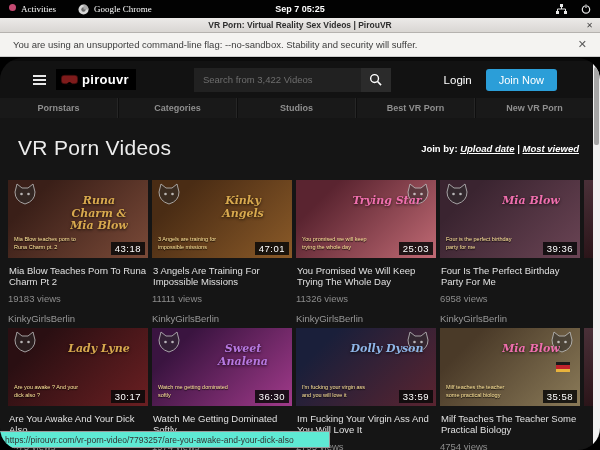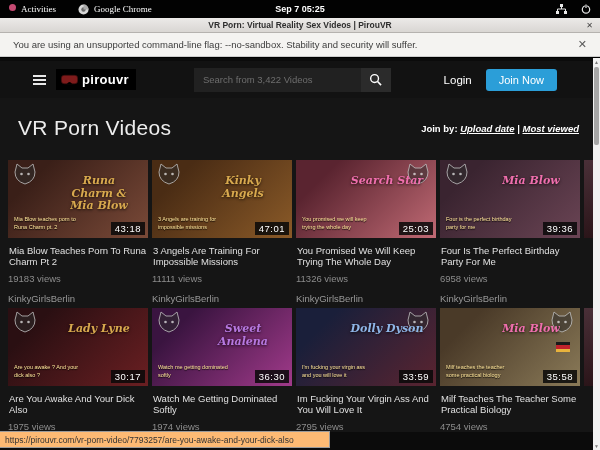--- a/index.html
+++ b/index.html
@@ -19,21 +19,21 @@
               display:flex; align-items:center; justify-content:center; position:relative;
               font-size:8.5px; font-weight:bold; color:#2e2e2e; }
   .titlebar .close { position:absolute; right:7px; font-size:8px; color:#444; font-weight:normal; }
 
   
   .warnbar { height:24px; background:#f4f3f1; border-bottom:1px solid #cccccc; display:flex;
              align-items:center; padding:0 13px; font-size:9.5px; color:#3c3c3c; }
   .warnbar .close { margin-left:auto; color:#5a5a5a; font-size:11px; }
 
   
-  .viewport { position:absolute; top:58px; left:0; right:0; bottom:0; background:#0b0b0b; overflow:hidden; }
+  .viewport { position:absolute; top:58px; left:0; right:0; bottom:0; background:#0b0b0b; overflow:hidden;border-radius:22px; }
   .page { position:absolute; left:0; top:0; width:593px; padding-top:3px; }
 
   
   .scrollbar { position:absolute; right:0; top:0; bottom:0; width:7px; background:#f2f2f2; z-index:30; }
   .sb-arrow { position:absolute; left:0; width:7px; height:8px; color:#7d7d7d; font-size:5px;
               text-align:center; line-height:8px; }
   .sb-thumb { position:absolute; top:9px; left:1px; width:5px; height:78px; background:#a7a7a7; border-radius:2px; }
 
   
   .site-header { height:37px; background:#121212; display:flex; align-items:center; padding:0 36px 0 33px; }
@@ -81,21 +81,21 @@
   .flag { position:absolute; right:10px; top:34px; width:14px; height:10px; display:flex; flex-direction:column; }
   .flag i { flex:1; } .flag i:nth-child(1){background:#1a1a1a;} .flag i:nth-child(2){background:#c0222b;}
   .flag i:nth-child(3){background:#e8b33c;}
   .vtitle { margin:7px 1px 0; font-size:9.5px; color:#e0e0e0; line-height:1.2; min-height:23px; cursor:pointer; }
   .views { margin-top:5px; font-size:9.5px; color:#8c8c8c; }
   .studio { margin-top:9px; font-size:9.5px; color:#989898; cursor:pointer; }
   .card.partial { flex:0 0 10px; width:10px; }
   .card.partial .thumb { background:linear-gradient(160deg,#4a3038,#2a1418); }
 
   
-  .statusbar { position:absolute; left:0; bottom:2px; width:330px; height:17px; background:#fdba74;
+  .statusbar { position:absolute; left:0; bottom:2px; width:330px; height:17px; background:#5eead4;
                border:1px solid #9a9a9a; border-left:none; font-size:8.5px; color:#333;
                padding:2px 5px; white-space:nowrap; overflow:hidden; z-index:20; line-height:12px; }
 </style>
 </head>
 <body>
 
 <div class="taskbar">
   <div class="tb-item">
     <span class="tb-dot"></span>
     <span>Activities</span>
@@ -156,20 +156,27 @@
           <svg width="13" height="13" viewBox="0 0 14 14">
             <circle cx="6" cy="6" r="4.2" stroke="#fff" stroke-width="1.5" fill="none"></circle>
             <line x1="9.2" y1="9.2" x2="13" y2="13" stroke="#fff" stroke-width="1.7"></line>
           </svg>
         </button>
       </div>
       <span class="login">Login</span>
       <button class="join">Join Now</button>
     </div>
 
+    <div class="nav">
+      <div class="nav-item">Pornstars</div>
+      <div class="nav-item">Categories</div>
+      <div class="nav-item">Studios</div>
+      <div class="nav-item">Best VR Porn</div>
+      <div class="nav-item">New VR Porn</div>
+    </div>
 
     <div class="main">
       <div class="page-head">
         <div class="h1">VR Porn Videos</div>
         <div class="orderby">
           <span>Join by:</span>
           <a>Upload date</a><span> | </span><a>Most viewed</a>
         </div>
       </div>
 
@@ -208,21 +215,21 @@
     <div class="studio">KinkyGirlsBerlin</div>
   </div>
 
   <div class="card">
     <div class="thumb" style="background: linear-gradient(135deg, rgb(90, 36, 48) 20%, rgb(192, 106, 116));">
       <svg class="cat-logo right" viewBox="0 0 24 22">
         <path d="M2 9 L4 1 L9 5 H15 L20 1 L22 9 Q22 18 12 21 Q2 18 2 9 Z" fill="rgba(45,45,45,.6)" stroke="#b9b9b9" stroke-width="1"></path>
         <circle cx="8.5" cy="11" r="1.3" fill="#cfcfcf"></circle>
                 <circle cx="15.5" cy="11" r="1.3" fill="#cfcfcf"></circle>
       </svg>
-      <div class="overlay-name" style="color: rgb(240, 111, 174);">Search Star</div>
+      <div class="overlay-name" style="color: rgb(240, 111, 174);">Trying Star</div>
       <div class="caption">You promised we will keep trying the whole day</div>
 
       <span class="duration">25:03</span>
     </div>
     <div class="vtitle">You Promised We Will Keep Trying The Whole Day</div>
     <div class="views">11326 views</div>
     <div class="studio">KinkyGirlsBerlin</div>
   </div>
 
   <div class="card">

